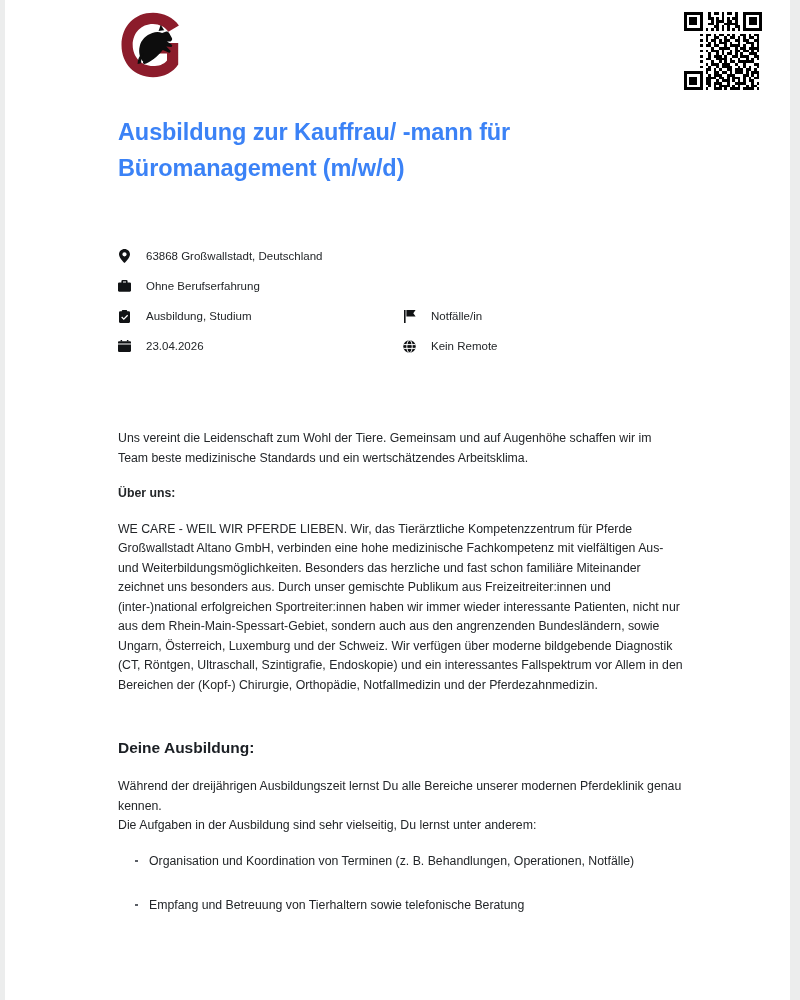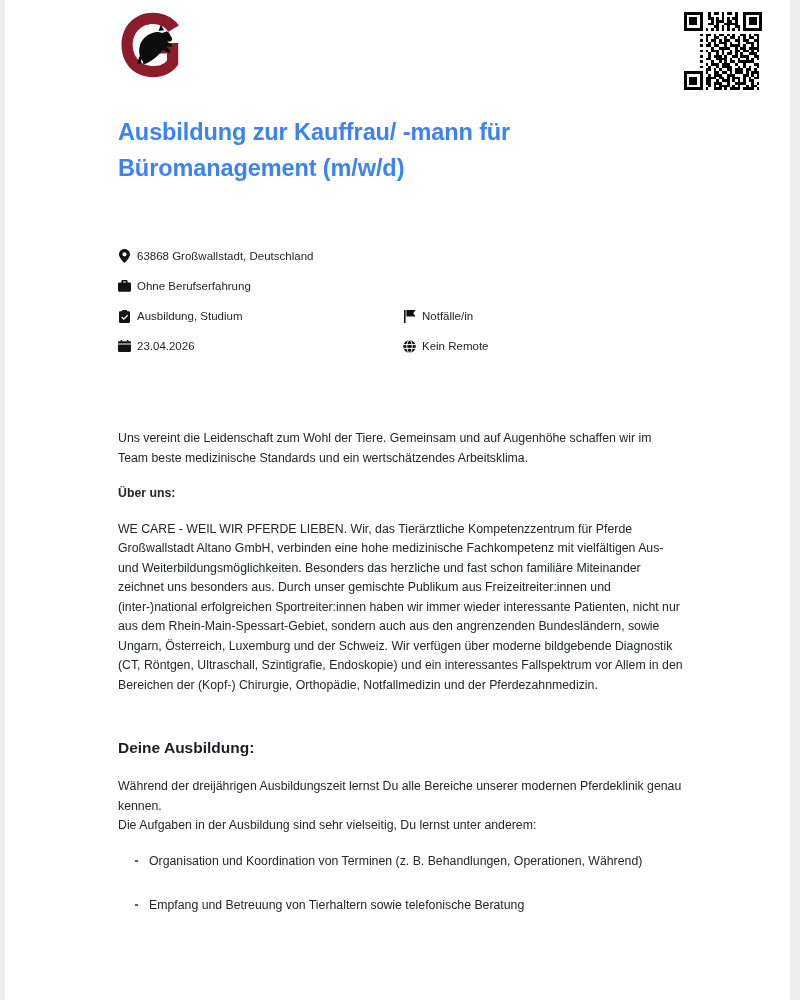--- a/index.html
+++ b/index.html
@@ -61,21 +61,21 @@
     width: 560px;
   }
   .meta-row {
     display: flex;
     height: 30px;
     align-items: center;
   }
   .meta-cell {
     display: flex;
     align-items: center;
-    gap: 6px;
+    gap: 15px;
   }
   .meta-cell.left  { width: 285px; }
   .meta-cell.right { width: 260px; }
   .meta-icon {
     width: 13px; height: 14px;
     flex: 0 0 13px;
     display: inline-flex;
     align-items: center;
     justify-content: center;
     color: #111315;
@@ -454,19 +454,19 @@
     <p class="para"><b>Über uns:</b></p>
 
     <p class="para">WE CARE - WEIL WIR PFERDE LIEBEN. Wir, das Tierärztliche Kompetenzzentrum für Pferde Großwallstadt Altano GmbH, verbinden eine hohe medizinische Fachkompetenz mit vielfältigen Aus- und Weiterbildungsmöglichkeiten. Besonders das herzliche und fast schon familiäre Miteinander zeichnet uns besonders aus. Durch unser gemischte Publikum aus Freizeitreiter:innen und (inter-)national erfolgreichen Sportreiter:innen haben wir immer wieder interessante Patienten, nicht nur aus dem Rhein-Main-Spessart-Gebiet, sondern auch aus den angrenzenden Bundesländern, sowie Ungarn, Österreich, Luxemburg und der Schweiz. Wir verfügen über moderne bildgebende Diagnostik (CT, Röntgen, Ultraschall, Szintigrafie, Endoskopie) und ein interessantes Fallspektrum vor Allem in den Bereichen der (Kopf-) Chirurgie, Orthopädie, Notfallmedizin und der Pferdezahnmedizin.</p>
 
     <h2 class="section-title">Deine Ausbildung:</h2>
 
     <p class="para" style="white-space: pre-line;">Während der dreijährigen Ausbildungszeit lernst Du alle Bereiche unserer modernen Pferdeklinik genau kennen.
 Die Aufgaben in der Ausbildung sind sehr vielseitig, Du lernst unter anderem:</p>
 
     <ul class="bullets">
-      <li>Organisation und Koordination von Terminen (z. B. Behandlungen, Operationen, Während)</li>
+      <li>Organisation und Koordination von Terminen (z. B. Behandlungen, Operationen, Notfälle)</li>
       <li>Empfang und Betreuung von Tierhaltern sowie telefonische Beratung</li>
 
     </ul>
   </div>
 
 </div>
 
 </body></html>

